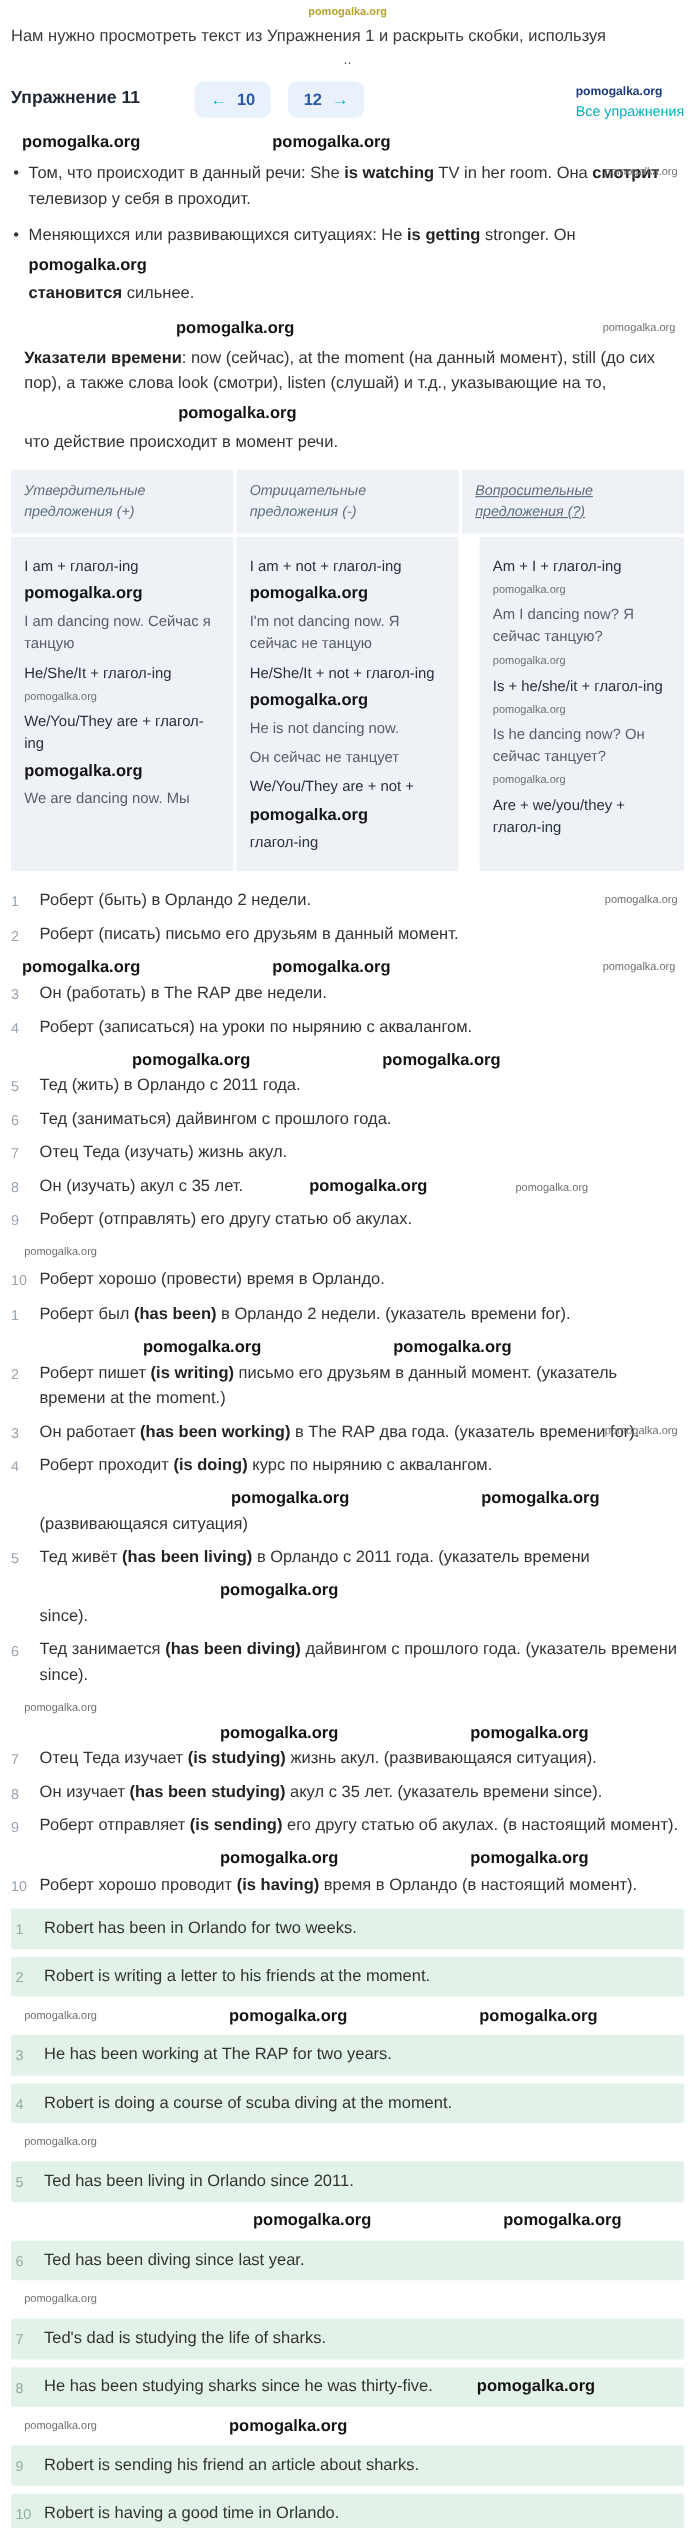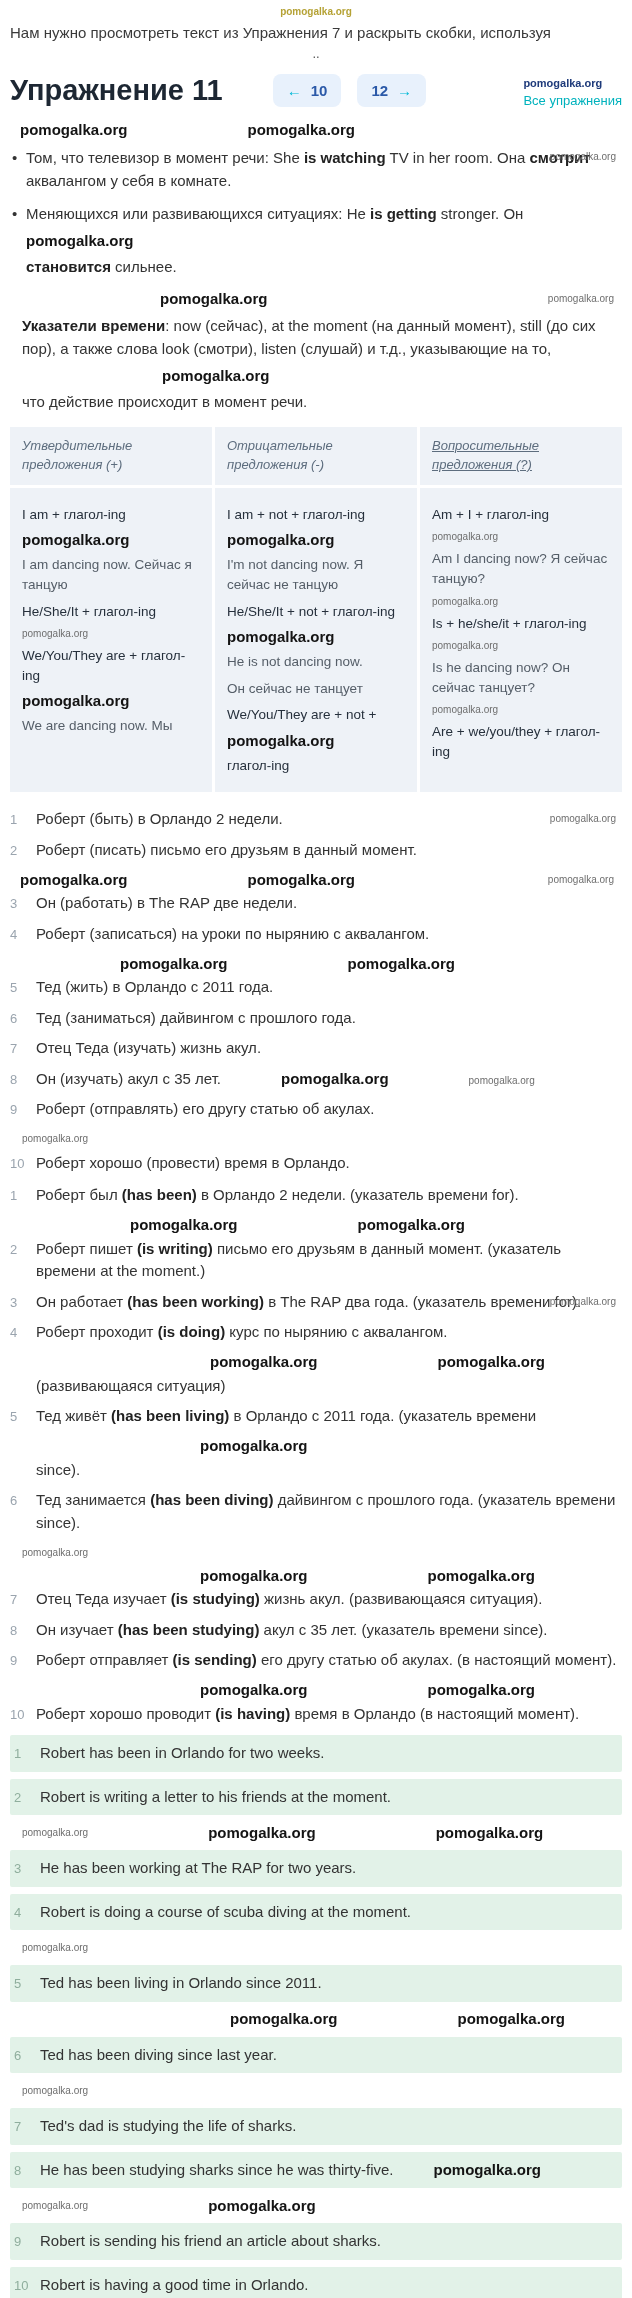--- a/index.html
+++ b/index.html
@@ -15,21 +15,21 @@
   .wm-row .right{margin-left:auto;margin-right:8px}
   .wm-inline{margin-left:40px}
   .flr{position:absolute;right:6px;top:3px}
   .wm-block{display:block;margin:3px 0}
 
   .top-wm{text-align:center;font-size:10px;font-weight:700;color:#b5a235;margin-bottom:5px}
   .intro{font-size:15px;line-height:1.45;color:#3a3a3a}
   .dots{text-align:center;font-size:13px;color:#555;margin:2px 0 6px}
 
   .header{display:flex;align-items:center;margin:10px 0 10px}
-  .title{font-size:29px;font-weight:700;color:#1d2733}
+  .title{font-size:16px;font-weight:700;color:#1d2733}
   .nav{display:flex;align-items:center;gap:16px;margin-left:50px}
   .nav-btn{display:flex;align-items:center;gap:9px;background:#e8f1fc;border:none;border-radius:8px;
            padding:8px 14px;font-size:15px;font-weight:700;color:#2b59a8;cursor:pointer;
            font-family:"Liberation Sans",sans-serif}
   .arrow{color:#00b9d6;font-weight:700}
   .nav-right{margin-left:auto;text-align:left;line-height:1.35}
   .nav-wm{font-size:11px;font-weight:700;color:#1e3a7a}
   .all-link{font-size:13px;color:#00b2bd;cursor:pointer;display:block}
 
   .bullets{list-style:none;margin:6px 0 4px}
@@ -53,21 +53,21 @@
 
   .green .item{background:#e2f2e8;padding:7px 8px 7px 4px;border-radius:2px;margin-bottom:7px}
   .green .num{color:#8fae9d}
   .green .wm-row{margin:2px 0 8px}
 </style>
 </head>
 <body>
 
 <div class="top-wm">pomogalka.org</div>
 
-<p class="intro">Нам нужно просмотреть текст из Упражнения 7 и раскрыть скобки, используя</p>
+<p class="intro">Нам нужно просмотреть текст из Упражнения 1 и раскрыть скобки, используя</p>
 <div class="dots">..</div>
 
 <div class="header">
   <div class="title">Упражнение 11</div>
   <div class="nav">
     <button class="nav-btn">
       <span class="arrow">←</span>
       <span>10</span>
     </button>
     <button class="nav-btn">
@@ -82,21 +82,21 @@
 </div>
 
 <div class="wm-row" style="padding-left:10px">
   <span class="wm wm-b">pomogalka.org</span>
   <span class="wm wm-b">pomogalka.org</span>
 </div>
 
 <ul class="bullets">
   <li style="position:relative">
     <span class="wm wm-s flr">pomogalka.org</span>
-    <span><span>Том, что телевизор в момент речи: She </span><b>is watching</b><span> TV in her room. Она </span><b>смотрит</b><span> аквалангом у себя в комнате.</span></span>
+    <span><span>Том, что происходит в данный речи: She </span><b>is watching</b><span> TV in her room. Она </span><b>смотрит</b><span> телевизор у себя в проходит.</span></span>
   </li>
   <li>
     <span><span>Меняющихся или развивающихся ситуациях: He </span><b>is getting</b><span> stronger. Он</span></span>
     <span class="wm wm-b wm-block">pomogalka.org</span>
     <span><b>становится</b><span> сильнее.</span></span>
   </li>
 </ul>
 
 <div class="wm-row" style="padding-left:150px">
   <span class="wm wm-b">pomogalka.org</span>
@@ -128,21 +128,21 @@
       <span class="wm wm-b">pomogalka.org</span>
       <div class="tb-norm">I'm not dancing now. Я сейчас не танцую</div>
       <div class="tb-bold">He/She/It + not + глагол-ing</div>
       <span class="wm wm-b">pomogalka.org</span>
       <div class="tb-norm">He is not dancing now.</div>
       <div class="tb-norm">Он сейчас не танцует</div>
       <div class="tb-bold">We/You/They are + not +</div>
       <span class="wm wm-b">pomogalka.org</span>
       <div class="tb-bold">глагол-ing</div>
     </div>
-    <div class="tcell tbody" style="grid-area: 2 / 3;">
+    <div class="tcell tbody" style="grid-area: 2 / 3; margin-left: 16px;">
       <div class="tb-bold">Am + I + глагол-ing</div>
       <span class="wm wm-s">pomogalka.org</span>
       <div class="tb-norm">Am I dancing now? Я сейчас танцую?</div>
       <span class="wm wm-s">pomogalka.org</span>
       <div class="tb-bold">Is + he/she/it + глагол-ing</div>
       <span class="wm wm-s">pomogalka.org</span>
       <div class="tb-norm">Is he dancing now? Он сейчас танцует?</div>
       <span class="wm wm-s">pomogalka.org</span>
       <div class="tb-bold">Are + we/you/they + глагол-ing</div>
     </div>

